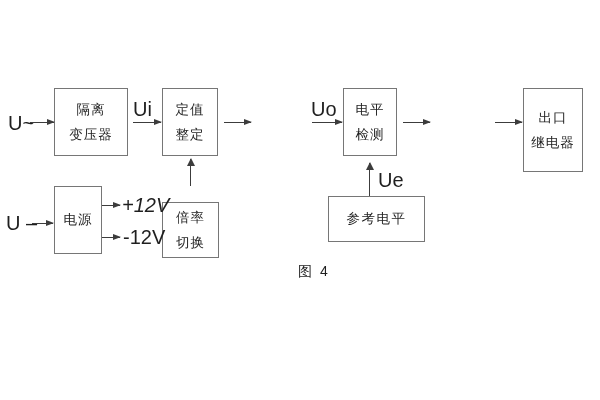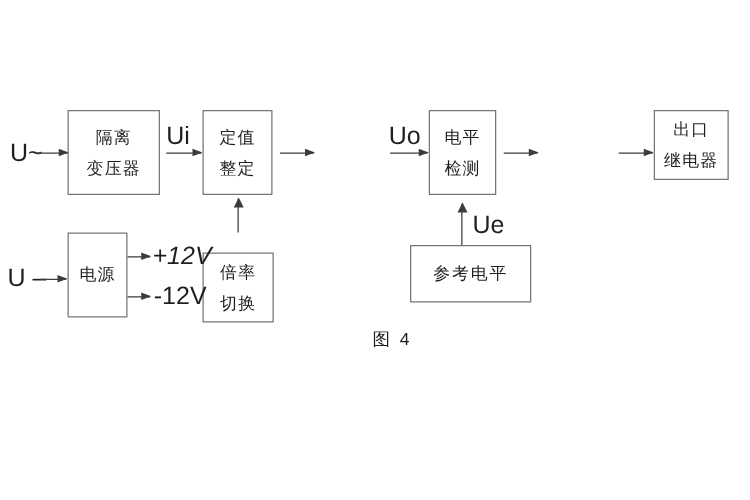--- a/index.html
+++ b/index.html
@@ -89,21 +89,21 @@
     <span>变压器</span>
   </div>
   <div class="box" style="left:162px; top:88px; width:56px; height:68px;text-align:right;">
     <span>定值</span>
     <span>整定</span>
   </div>
   <div class="box" style="left:343px; top:88px; width:54px; height:68px;">
     <span>电平</span>
     <span>检测</span>
   </div>
-  <div class="box" style="left:523px; top:88px; width:60px; height:56px;">
+  <div class="box" style="left:523px; top:88px; width:60px; height:84px;">
     <span>出口</span>
     <span>继电器</span>
   </div>
 
   <div class="box" style="left:54px; top:186px; width:48px; height:68px;">
     <span>电源</span>
 
   </div>
   <div class="box" style="left:162px; top:174px; width:57px; height:56px;margin-top:28px;">
     <span>倍率</span>

